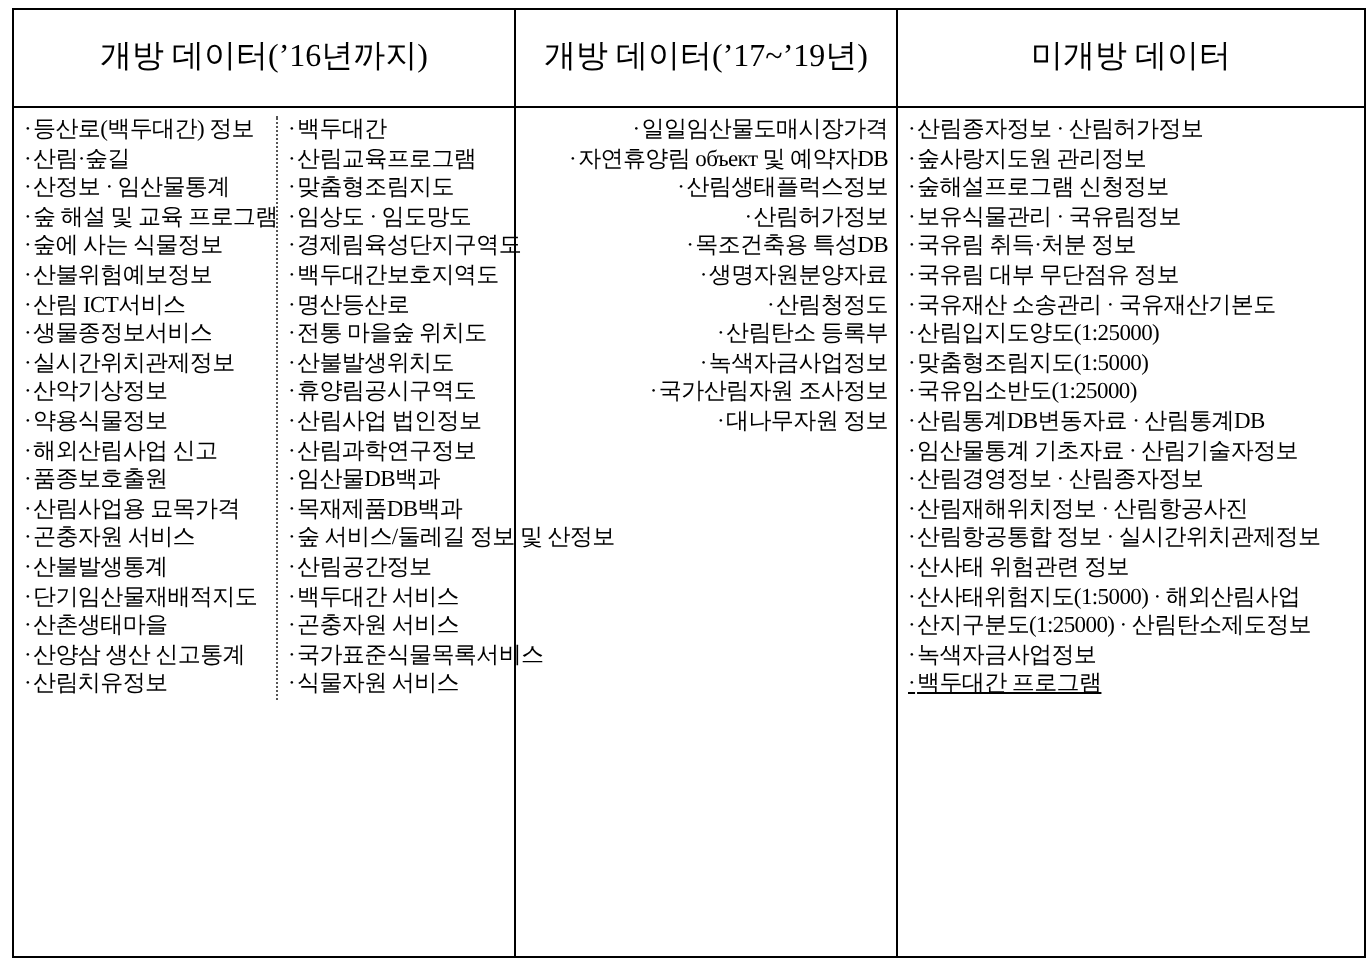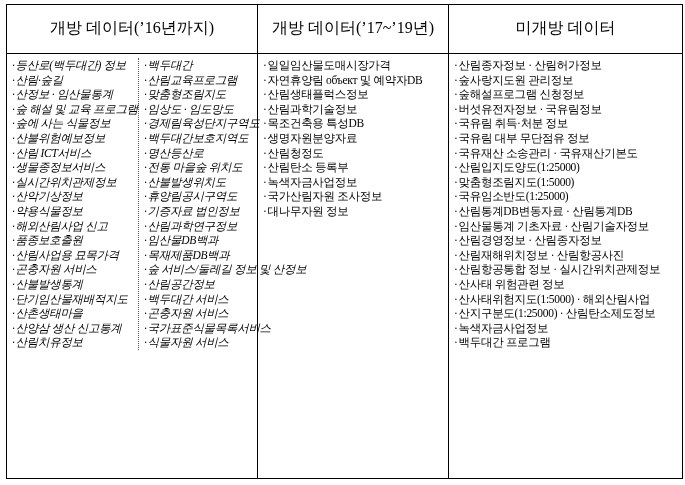--- a/index.html
+++ b/index.html
@@ -42,28 +42,27 @@
     text-align: center;
     padding: 4px 0 6px 0;
     height: 26px;
     vertical-align: middle;
   }
   td.list-cell {
     vertical-align: top;
     padding: 4px 4px 4px 5px;
   }
   .col-1 { width: 250px; margin-left: 17px; }
-  .col-2 { width: 190px; }
+  .col-2 { width: 190px; text-align: right; }
   .col-3 { width: 233px; }
   .inner-split {
     display: flex;
     flex-direction: row;
     align-items: flex-start;
     height: 100%;
-    font-style: italic;
   }
   .sub-col {
     flex: 1 1 0;
     min-width: 0;
   }
   .sub-col.left-pane {
     flex: 0 0 123px;
     border-right: 1px dotted #555555;
     padding-right: 3px;
   }
@@ -78,21 +77,21 @@
   ul.item-list li {
     font-size: 11.5px;
     line-height: 14.6px;
     white-space: nowrap;
     letter-spacing: -0.3px;
   }
   ul.item-list li::before {
     content: "·";
     margin-right: 1px;
   }
-  .u { }
+  .u { text-decoration: underline; }
 </style>
 </head>
 <body>
 
 <div class="table-wrap">
   <table class="data-table">
     <thead>
       <tr>
         <th class="col-head col-1" colspan="1">개방 데이터(’16년까지)</th>
         <th class="col-head col-2">개방 데이터(’17~’19년)</th>
@@ -132,55 +131,55 @@
                 <li>백두대간</li>
                 <li>산림교육프로그램</li>
                 <li>맞춤형조림지도</li>
                 <li>임상도 · 임도망도</li>
                 <li>경제림육성단지구역도</li>
                 <li>백두대간보호지역도</li>
                 <li>명산등산로</li>
                 <li>전통 마을숲 위치도</li>
                 <li>산불발생위치도</li>
                 <li>휴양림공시구역도</li>
-                <li>기증자료 법인정보</li>
+                <li>산림사업 법인정보</li>
                 <li>산림과학연구정보</li>
                 <li>임산물DB백과</li>
                 <li>목재제품DB백과</li>
                 <li>숲 서비스/둘레길 정보 및 산정보</li>
                 <li>산림공간정보</li>
                 <li>백두대간 서비스</li>
                 <li>곤충자원 서비스</li>
                 <li>국가표준식물목록서비스</li>
                 <li>식물자원 서비스</li>
               </ul>
             </div>
           </div>
         </td>
         <td class="list-cell col-2">
           <ul class="item-list">
             <li>일일임산물도매시장가격</li>
             <li>자연휴양림 объект 및 예약자DB</li>
             <li>산림생태플럭스정보</li>
-            <li>산림과학기술정보</li>
+            <li>산림허가정보</li>
             <li>목조건축용 특성DB</li>
             <li>생명자원분양자료</li>
             <li>산림청정도</li>
             <li>산림탄소 등록부</li>
             <li>녹색자금사업정보</li>
             <li>국가산림자원 조사정보</li>
             <li>대나무자원 정보</li>
           </ul>
         </td>
         <td class="list-cell col-3">
           <ul class="item-list">
             <li>산림종자정보       · 산림허가정보</li>
             <li>숲사랑지도원 관리정보</li>
             <li>숲해설프로그램 신청정보</li>
-            <li>버섯유전자정보 · 국유림정보</li>
+            <li>보유식물관리 · 국유림정보</li>
             <li>국유림 취득·처분 정보</li>
             <li>국유림 대부 무단점유 정보</li>
             <li>국유재산 소송관리   · 국유재산기본도</li>
             <li>산림입지도양도(1:25000)</li>
             <li>맞춤형조림지도(1:5000)</li>
             <li>국유임소반도(1:25000)</li>
             <li>산림통계DB변동자료      · 산림통계DB</li>
             <li>임산물통계 기초자료       · 산림기술자정보</li>
             <li>산림경영정보       · 산림종자정보</li>
             <li>산림재해위치정보        · 산림항공사진</li>

